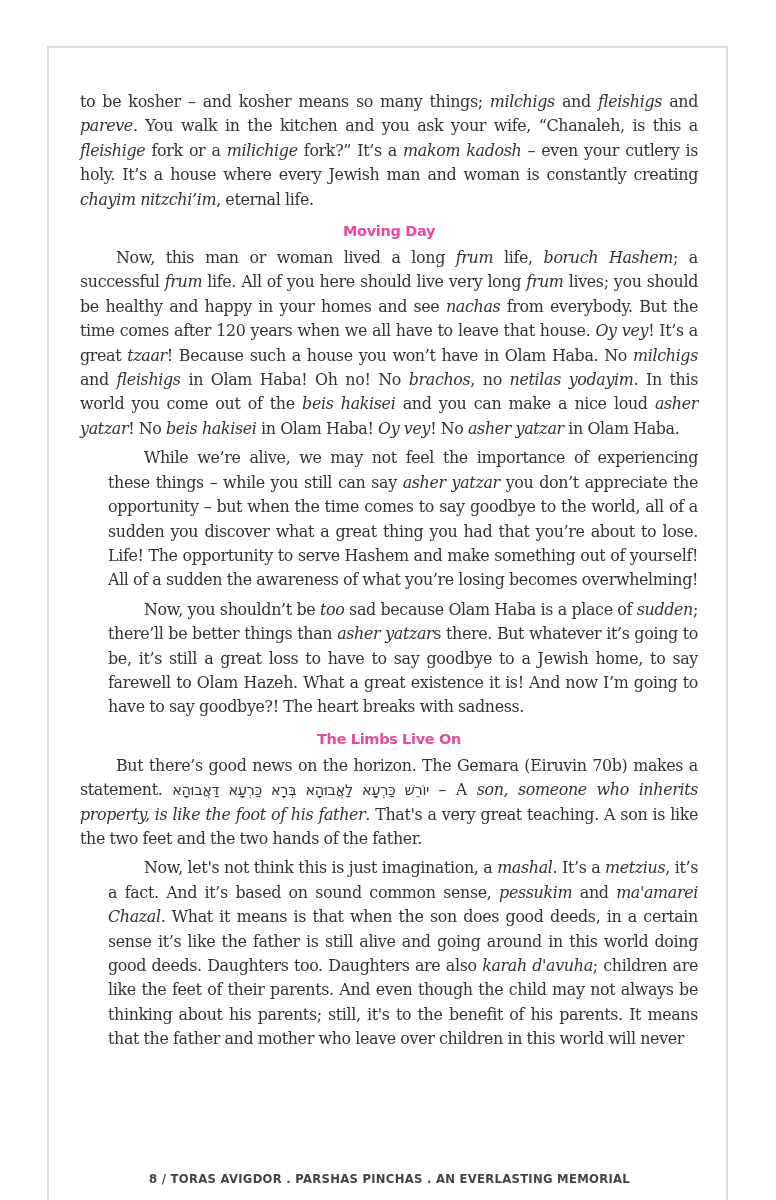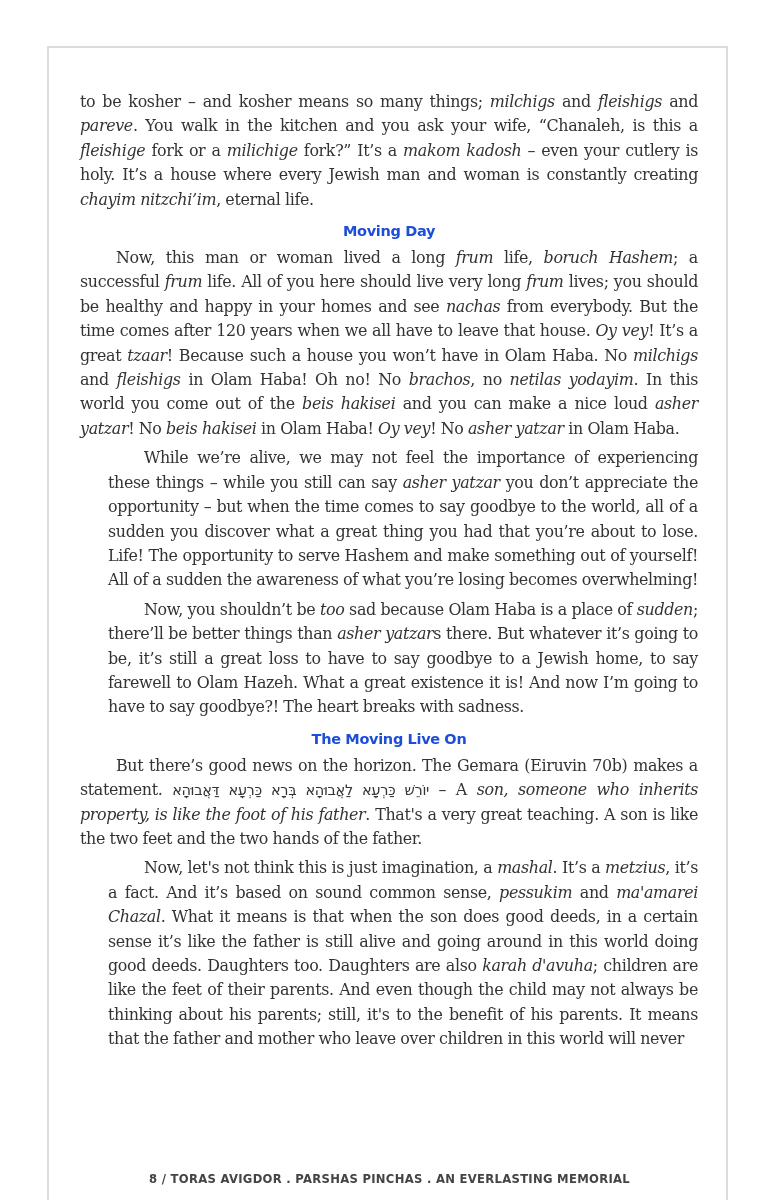--- a/index.html
+++ b/index.html
@@ -14,37 +14,37 @@
     font-size: 15.9px; line-height: 24.4px; color: #333333;
     text-align: justify; letter-spacing: -0.35px; word-spacing: -0.2px;
   }
   .content p { margin: 0; text-indent: 36px; }
   .content p.noindent { text-indent: 0; }
   .content p + p { margin-top: 5px; margin-left: 28px; }
   .content i { }
   .heading {
     font-family: "DejaVu Sans", "Liberation Sans", sans-serif;
     font-weight: bold; font-size: 14.5px; text-align: center;
-    color: #1d4ed8; margin: 8px 0 4px 0; letter-spacing: -0.3px; line-height: 22px;
+    color: #ec4899; margin: 8px 0 4px 0; letter-spacing: -0.3px; line-height: 22px;
   }
   .heb { font-family: "DejaVu Sans", "Liberation Sans", sans-serif; font-style: normal; font-size: 14.5px; margin-top: 48px; }
   .footer {
     position: absolute; left: 0; width: 681px; top: 1124px; text-align: center;
     font-family: "DejaVu Sans", "Liberation Sans", sans-serif; font-weight: bold;
     font-size: 11.6px; color: #444; letter-spacing: 0.3px;
   }
 </style>
 </head>
 <body>
 
 <div class="page">
   <div class="content" id="content">
       <p class="noindent">to be kosher – and kosher means so many things; <i>milchigs</i> and <i>fleishigs</i> and <i>pareve</i>. You walk in the kitchen and you ask your wife, “Chanaleh, is this a <i>fleishige</i> fork or a <i>milichige</i> fork?” It’s a <i>makom kadosh</i> – even your cutlery is holy. It’s a house where every Jewish man and woman is constantly creating <i>chayim nitzchi’im</i>, eternal life.</p>
       <div class="heading">Moving Day</div>
       <p>Now, this man or woman lived a long <i>frum</i> life, <i>boruch Hashem</i>; a successful <i>frum</i> life. All of you here should live very long <i>frum</i> lives; you should be healthy and happy in your homes and see <i>nachas</i> from everybody. But the time comes after 120 years when we all have to leave that house. <i>Oy vey</i>! It’s a great <i>tzaar</i>! Because such a house you won’t have in Olam Haba. No <i>milchigs</i> and <i>fleishigs</i> in Olam Haba! Oh no! No <i>brachos</i>, no <i>netilas yodayim</i>. In this world you come out of the <i>beis hakisei</i> and you can make a nice loud <i>asher yatzar</i>! No <i>beis hakisei</i> in Olam Haba! <i>Oy vey</i>! No <i>asher yatzar</i> in Olam Haba.</p>
       <p>While we’re alive, we may not feel the importance of experiencing these things – while you still can say <i>asher yatzar</i> you don’t appreciate the opportunity – but when the time comes to say goodbye to the world, all of a sudden you discover what a great thing you had that you’re about to lose. Life! The opportunity to serve Hashem and make something out of yourself! All of a sudden the awareness of what you’re losing becomes overwhelming!</p>
       <p>Now, you shouldn’t be <i>too</i> sad because Olam Haba is a place of <i>sudden</i>; there’ll be better things than <i>asher yatzar</i>s there. But whatever it’s going to be, it’s still a great loss to have to say goodbye to a Jewish home, to say farewell to Olam Hazeh. What a great existence it is! And now I’m going to have to say goodbye?! The heart breaks with sadness.</p>
-      <div class="heading">The Moving Live On</div>
+      <div class="heading">The Limbs Live On</div>
       <p>But there’s good news on the horizon. The Gemara (Eiruvin 70b) makes a statement. <span class="heb" dir="rtl">יוֹרֵשׁ כַּרְעָא לַאֲבוּהָא בְּרָא כַּרְעָא דַּאֲבוּהָא</span> – A <i>son, someone who inherits property, is like the foot of his father</i>. That's a very great teaching. A son is like the two feet and the two hands of the father.</p>
       <p>Now, let's not think this is just imagination, a <i>mashal</i>. It’s a <i>metzius</i>, it’s a fact. And it’s based on sound common sense, <i>pessukim</i> and <i>ma'amarei Chazal</i>. What it means is that when the son does good deeds, in a certain sense it’s like the father is still alive and going around in this world doing good deeds. Daughters too. Daughters are also <i>karah d'avuha</i>; children are like the feet of their parents. And even though the child may not always be thinking about his parents; still, it's to the benefit of his parents. It means that the father and mother who leave over children in this world will never</p>
     </div>
   <div class="footer">8 / TORAS AVIGDOR . PARSHAS PINCHAS . AN EVERLASTING MEMORIAL</div>
 </div>
 
 </body></html>

